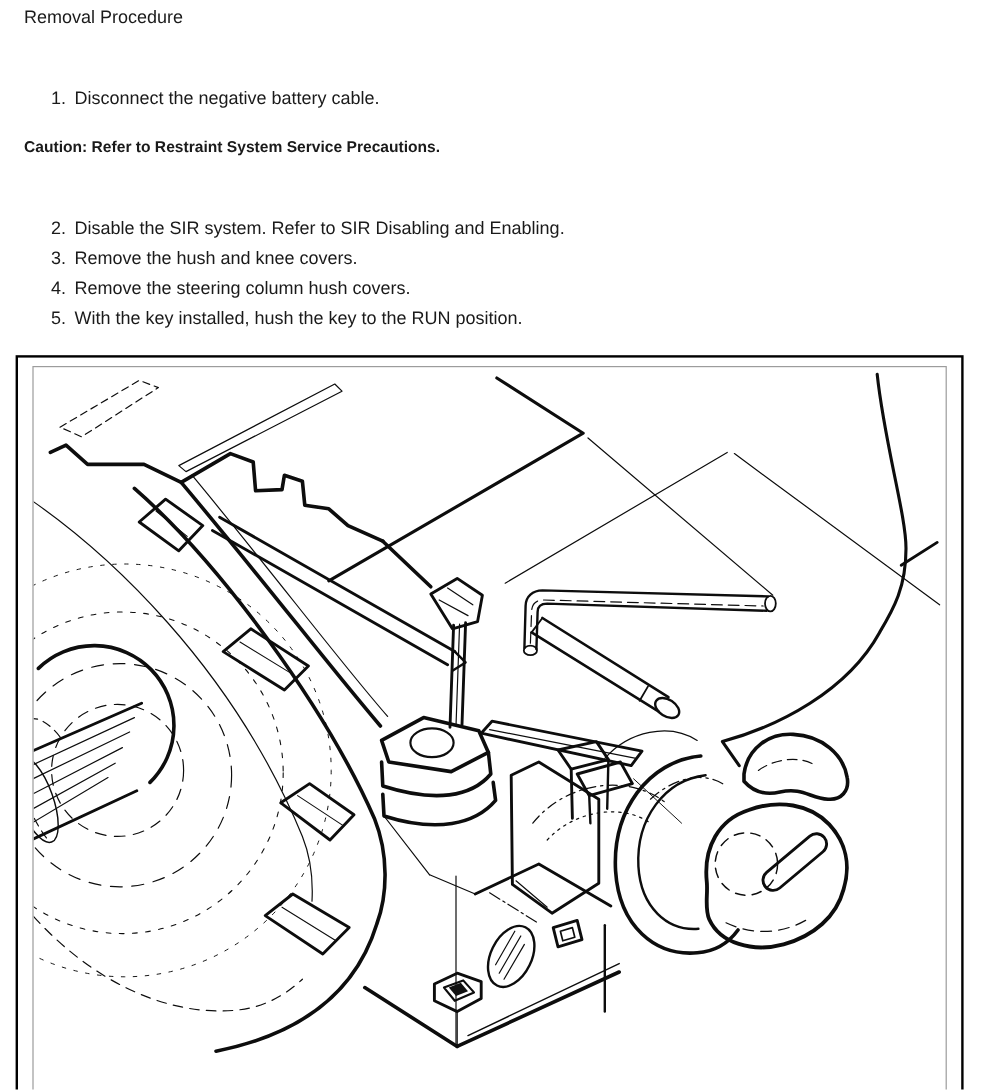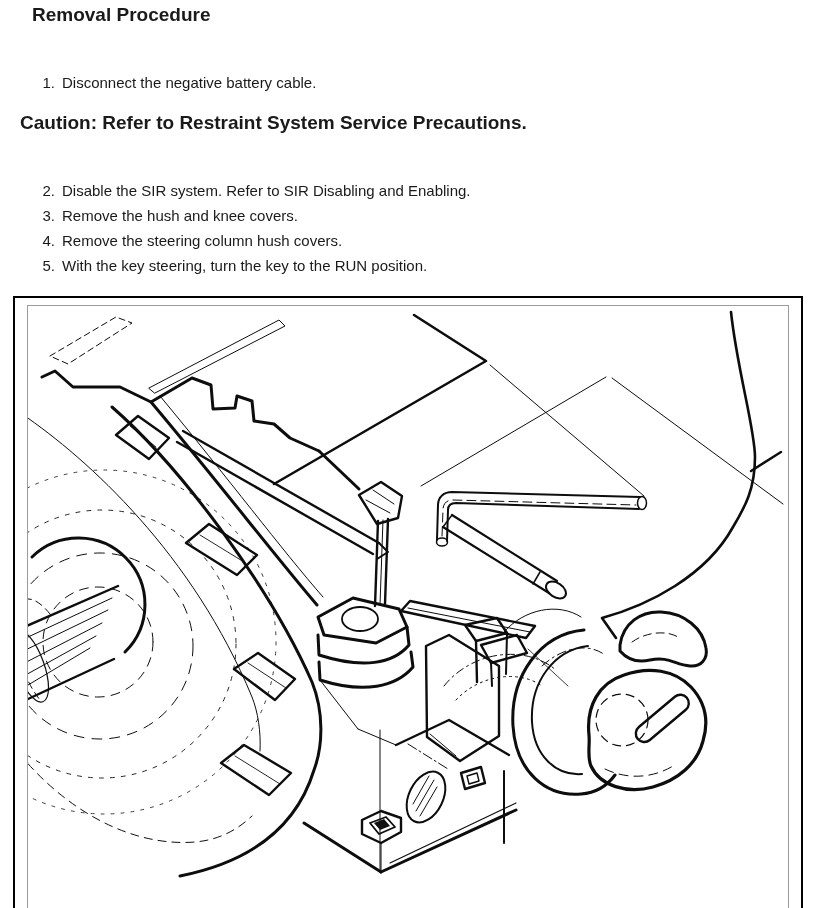--- a/index.html
+++ b/index.html
@@ -6,34 +6,34 @@
   .page{
     position:relative;
     width:824px;height:908px;
     background:#ffffff;
     overflow:hidden;
     font-family:"Liberation Sans", sans-serif;
     color:#1a1a1a;
   }
   .section-title{
     position:absolute;left:20px;top:6px;
-    font-size:19px;font-weight:bold;line-height:18px;margin-left:12px;
+    font-size:15px;font-weight:normal;line-height:18px;
   }
   .step-row{
     position:absolute;left:20px;
     display:flex;
     font-size:15px;line-height:18px;
   }
   .step-num{
     width:35px;text-align:right;flex:0 0 35px;
   }
   .step-text{margin-left:7px;white-space:nowrap;}
   .caution-line{
     position:absolute;left:20px;top:114px;
-    font-size:19px;font-weight:bold;line-height:18px;white-space:nowrap;
+    font-size:13px;font-weight:bold;line-height:18px;white-space:nowrap;
   }
   .figure-frame{
     position:absolute;left:13px;top:296px;
     width:786px;height:640px;
     border:2px solid #000000;
     background:#ffffff;
   }
   .figure-inner{
     margin:7px 12px 0 12px;
     height:620px;
@@ -63,21 +63,21 @@
   <div class="step-row" style="top:207px;">
     <span class="step-num">3.</span>
     <span class="step-text">Remove the hush and knee covers.</span>
   </div>
   <div class="step-row" style="top:232px;">
     <span class="step-num">4.</span>
     <span class="step-text">Remove the steering column hush covers.</span>
   </div>
   <div class="step-row" style="top:257px;">
     <span class="step-num">5.</span>
-    <span class="step-text">With the key steering, turn the key to the RUN position.</span>
+    <span class="step-text">With the key installed, hush the key to the RUN position.</span>
   </div>
 
   <div class="figure-frame">
     <div class="figure-inner">
       <svg width="760" height="620" viewBox="0 0 760 604" fill="none" stroke="#0d0d0d" stroke-linecap="round" stroke-linejoin="round">
 
         <g>
           <polygon points="22,42 88,3 104,9 40,50" stroke-width="1" stroke-dasharray="6,4"></polygon>
           <polygon points="121,74 251,6 257,12 127,79" stroke-width="1"></polygon>
           <polyline points="386,1 458,47 246,170" stroke-width="2.6"></polyline>

